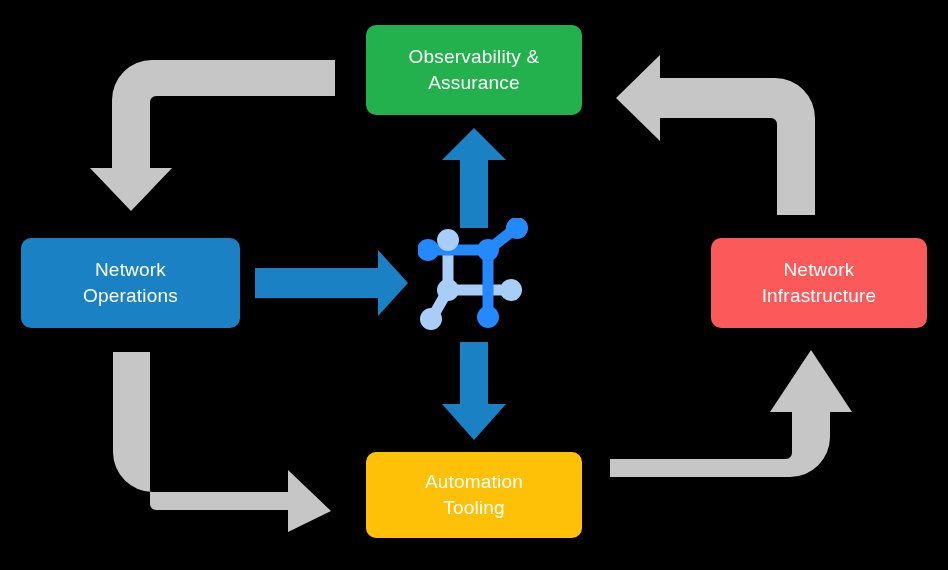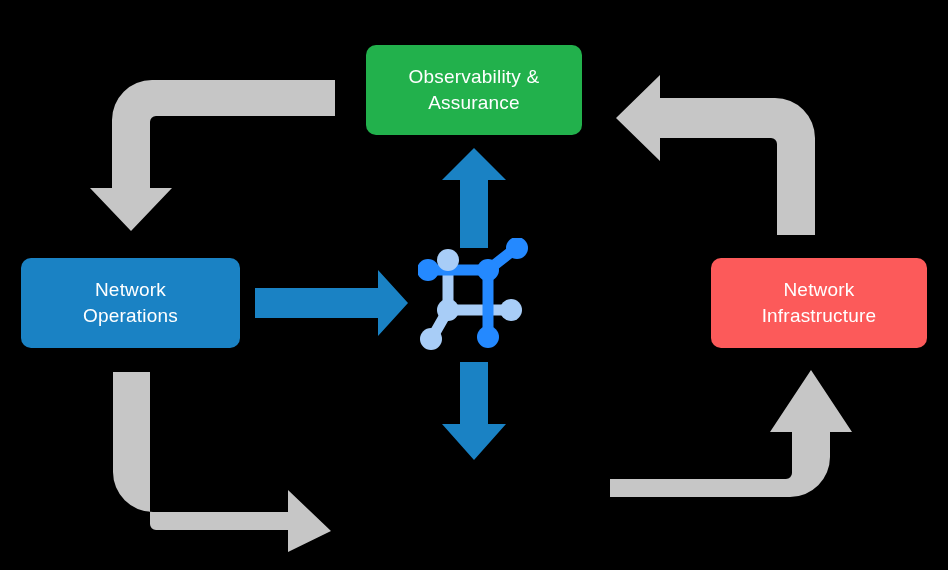--- a/index.html
+++ b/index.html
@@ -7,21 +7,20 @@
     padding: 0;
     background: #000000;
   }
   #canvas {
     position: relative;
     width: 948px;
     height: 542px;
     background: #000000;
     overflow: hidden;
     font-family: "Liberation Sans", sans-serif;
-    margin-top: 20px;
   }
   .node-box {
     position: absolute;
     display: flex;
     align-items: center;
     justify-content: center;
     border-radius: 10px;
     color: #ffffff;
     font-size: 19px;
     line-height: 1.35;
@@ -187,14 +186,18 @@
   <div id="box-network-operations" class="node-box" style="background:#1a82c4;">
     <span>Network
 Operations</span>
   </div>
 
   <div id="box-network-infrastructure" class="node-box" style="background:#fc5a5a;">
     <span>Network
 Infrastructure</span>
   </div>
 
+  <div id="box-automation-tooling" class="node-box" style="background:#ffc107;">
+    <span>Automation
+Tooling</span>
+  </div>
 
 </div>
 
 </body></html>

